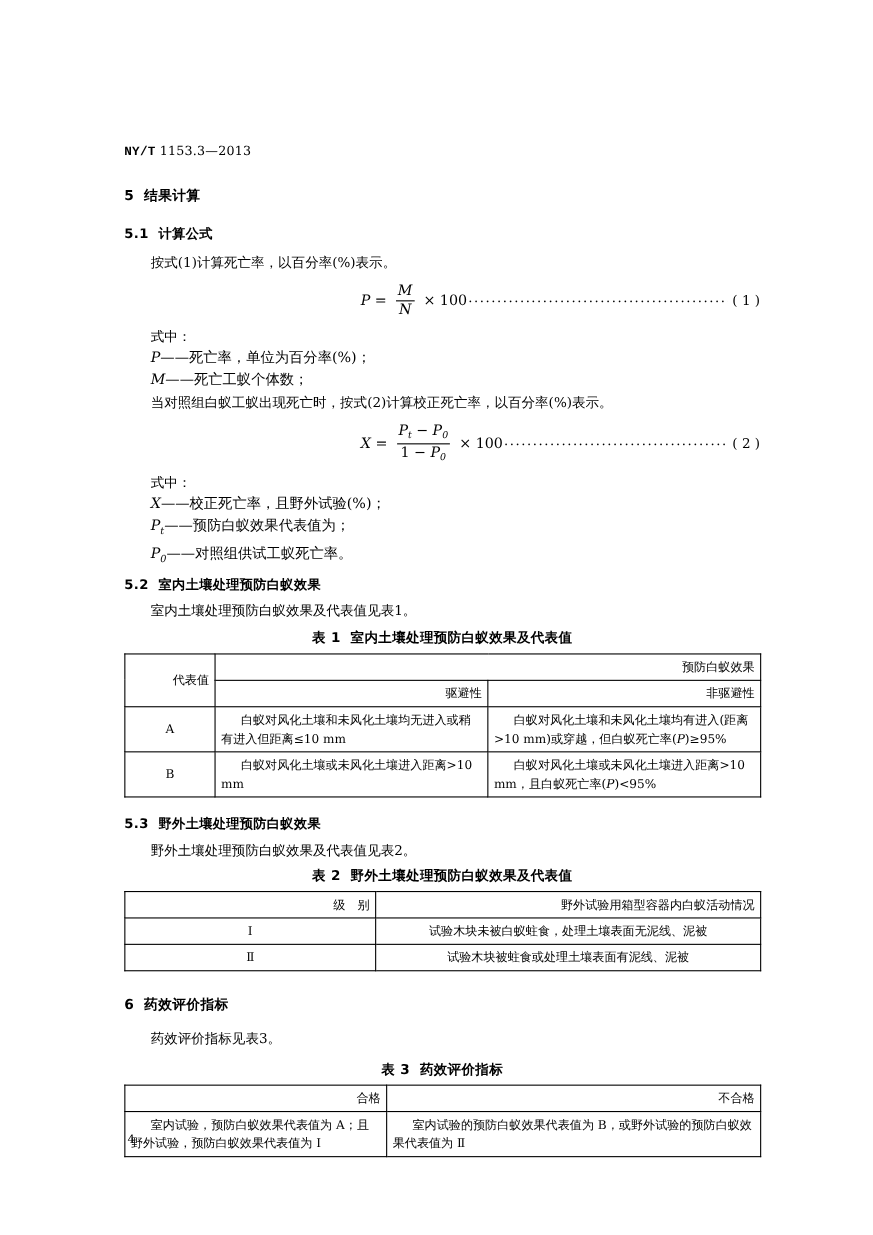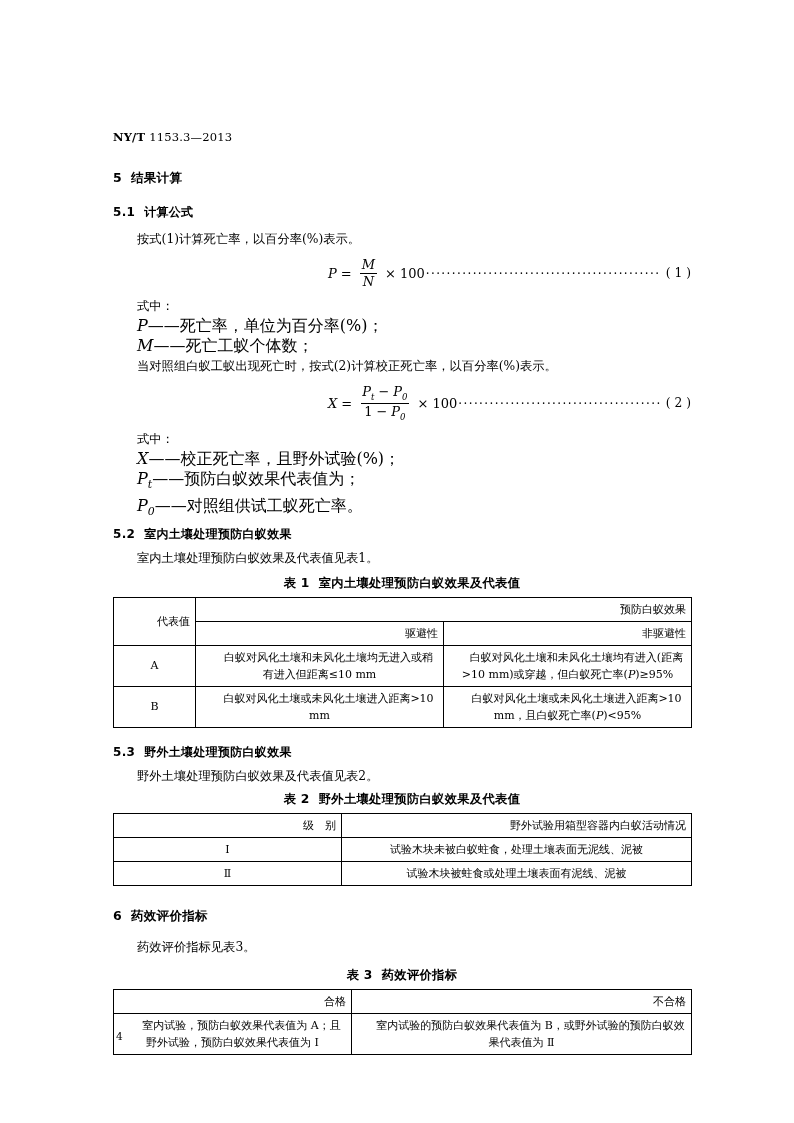--- a/index.html
+++ b/index.html
@@ -31,20 +31,21 @@
     position: absolute;
     left: 113px;
     top: 130px;
     font-family: "DejaVu Serif", "Liberation Serif", serif;
     font-size: 11.5px;
     letter-spacing: 0.2px;
     white-space: nowrap;
   }
   .doc-header .std-prefix {
     font-weight: bold;
+    font-family: Liberation Mono, monospace;
   }
 
   
   .h-clause {
     font-family: "DejaVu Sans", "Liberation Sans", sans-serif;
     font-weight: bold;
     font-size: 12.5px;
     letter-spacing: 0.3px;
   }
   .h-clause .num { margin-right: 9px; }
@@ -58,21 +59,21 @@
 
   
   .para {
     font-family: "DejaVu Serif", "Liberation Serif", serif;
     font-size: 12.3px;
     line-height: 20px;
     text-indent: 24px;
   }
   .deflist {
     font-family: "DejaVu Serif", "Liberation Serif", serif;
-    font-size: 16px;
+    font-size: 13px;
     line-height: 20px;
     text-indent: 24px;
   }
   .deflist .sym {
     font-style: italic;
     font-family: "DejaVu Serif", "Liberation Serif", serif;
   }
   .deflist .sym sub {
     font-size: 0.68em;
     font-style: italic;
@@ -158,21 +159,21 @@
     vertical-align: middle;
     font-weight: normal;
   }
   table.std th {
     text-align: right;
   }
   table.std td.ctr {
     text-align: center;
   }
   table.std td.body-cell {
-    text-align: center;
+    text-align: left;
     text-indent: 18px;
   }
   .out-thick {
     border: 1.6px solid #000 !important;
   }
   .ital { font-style: italic; }
 
   
   .page-num {
     position: absolute;

